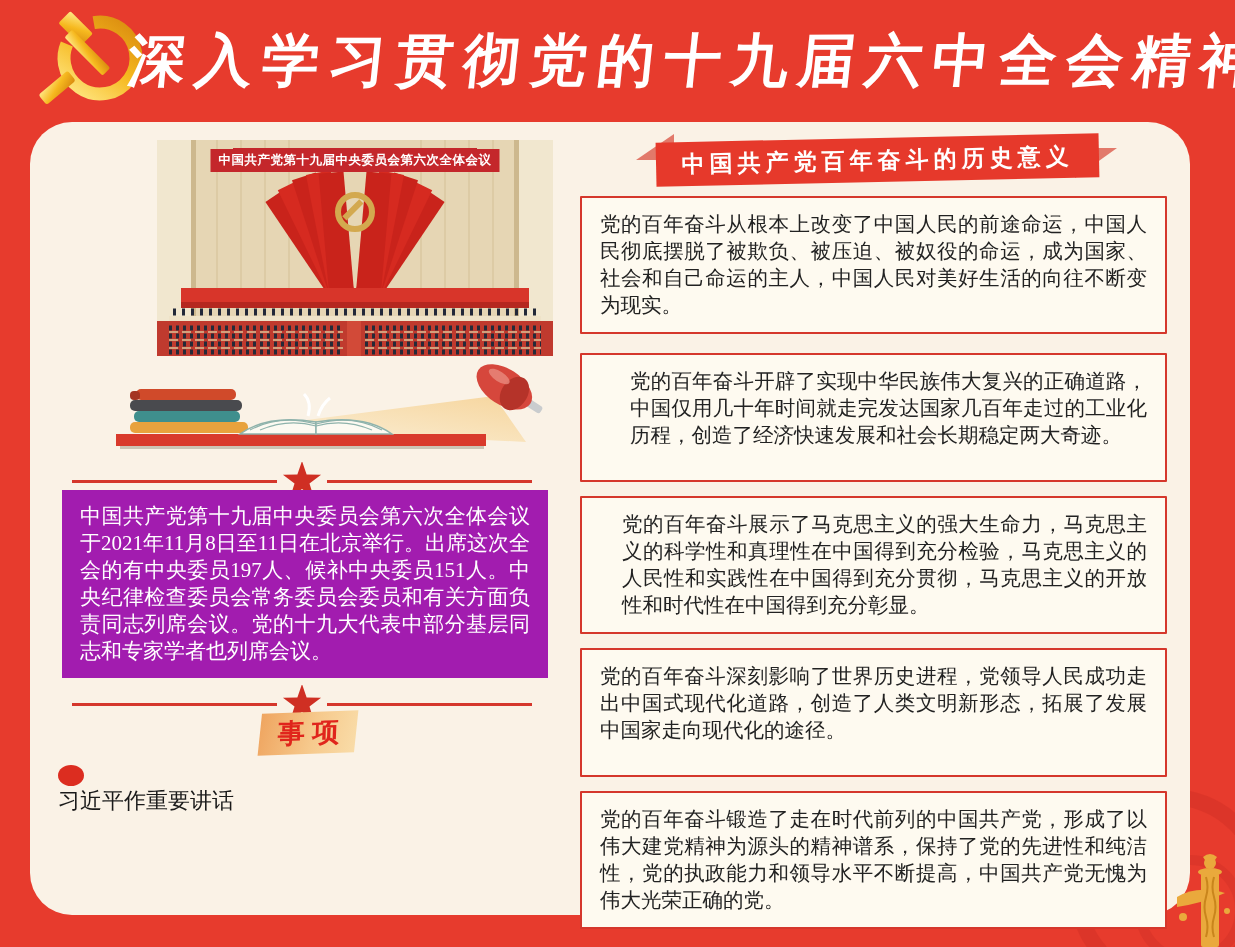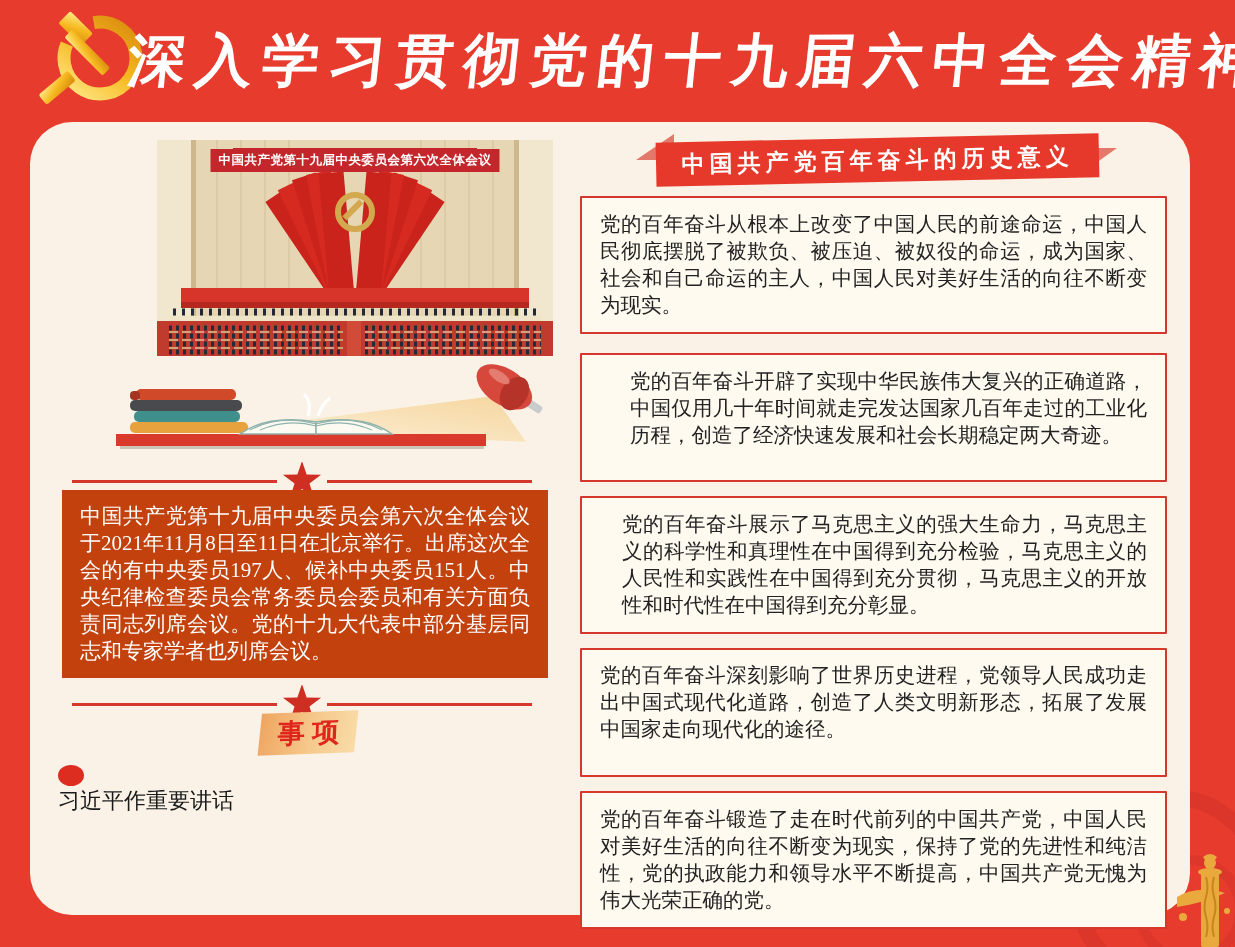--- a/index.html
+++ b/index.html
@@ -36,21 +36,21 @@
                  font-family:"Liberation Sans",sans-serif;}
   .book-lamp{position:absolute;left:34px;top:242px;width:492px;height:92px;}
 
   .star-divider{position:absolute;display:flex;align-items:center;width:460px;left:42px;}
   .star-divider .line{flex:1;height:3px;background:#d5372c;}
   .star-divider svg{width:40px;height:38px;margin:0 5px;flex:0 0 auto;}
   .divider1{top:340px;}
   .divider2{top:563px;}
 
   .intro-box{position:absolute;left:32px;top:368px;width:486px;box-sizing:border-box;
-             margin:0;background:#c2410c;color:#ffffff;padding:13px 18px;
+             margin:0;background:#a21caf;color:#ffffff;padding:13px 18px;
              font-size:21px;line-height:27px;text-align:justify;}
 
   .matters-banner{position:absolute;left:230px;top:590px;width:96px;height:42px;
                   background:linear-gradient(100deg,#efa560 0%,#f6c98c 55%,#f9dca8 100%);
                   transform:skewX(-8deg) rotate(-2deg);
                   display:flex;align-items:center;justify-content:center;}
   .matters-banner span{color:#e0251c;font-family:"Liberation Sans",sans-serif;
                        font-weight:900;font-size:27px;letter-spacing:7px;
                        transform:skewX(4deg);padding-left:7px;}
 
@@ -74,21 +74,21 @@
                display:flex;align-items:center;justify-content:center;}
   .ribbon-band span{color:#ffffff;font-family:"Liberation Sans",sans-serif;
                     font-weight:bold;font-size:23px;letter-spacing:5px;white-space:nowrap;}
 
   .pbox{background:#fefaf0;border:2.5px solid #d5372c;border-radius:1px;
         box-sizing:border-box;padding:13px 18px;margin:0 0 14px 0;
         font-size:20.5px;line-height:27px;color:#222222;text-align:justify;}
   .pbox-1{min-height:133px;margin-bottom:19px;}
   .pbox-2{min-height:129px;padding-left:48px;}
   .pbox-3{min-height:135px;padding-left:40px;}
-  .pbox-4{min-height:129px;font-family:Liberation Mono, monospace;}
+  .pbox-4{min-height:129px;}
   .pbox-5{min-height:137px;margin-bottom:0;}
 </style>
 </head>
 <body>
 
 <div class="page">
 
   <div class="swirl"></div>
   <div class="swirl2"></div>
 
@@ -273,21 +273,21 @@
         <span class="fold fold-l"></span>
         <span class="fold fold-r"></span>
         <div class="ribbon-band">
           <span>中国共产党百年奋斗的历史意义</span>
         </div>
       </div>
       <article class="pbox pbox-1">党的百年奋斗从根本上改变了中国人民的前途命运，中国人民彻底摆脱了被欺负、被压迫、被奴役的命运，成为国家、社会和自己命运的主人，中国人民对美好生活的向往不断变为现实。</article>
       <article class="pbox pbox-2">党的百年奋斗开辟了实现中华民族伟大复兴的正确道路，中国仅用几十年时间就走完发达国家几百年走过的工业化历程，创造了经济快速发展和社会长期稳定两大奇迹。</article>
       <article class="pbox pbox-3">党的百年奋斗展示了马克思主义的强大生命力，马克思主义的科学性和真理性在中国得到充分检验，马克思主义的人民性和实践性在中国得到充分贯彻，马克思主义的开放性和时代性在中国得到充分彰显。</article>
       <article class="pbox pbox-4">党的百年奋斗深刻影响了世界历史进程，党领导人民成功走出中国式现代化道路，创造了人类文明新形态，拓展了发展中国家走向现代化的途径。</article>
-      <article class="pbox pbox-5">党的百年奋斗锻造了走在时代前列的中国共产党，中国人民对美好生活的向往不断变为现实，保持了党的先进性和纯洁性，党的执政能力和领导水平不断提高，中国共产党无愧为伟大光荣正确的党。</article>
+      <article class="pbox pbox-5">党的百年奋斗锻造了走在时代前列的中国共产党，形成了以伟大建党精神为源头的精神谱系，保持了党的先进性和纯洁性，党的执政能力和领导水平不断提高，中国共产党无愧为伟大光荣正确的党。</article>
     </section>
   </main>
 
   <svg class="huabiao" viewBox="0 0 62 96">
     <g fill="#eaa93c">
       <rect x="28" y="22" width="18" height="74" rx="2"></rect>
       <ellipse cx="37" cy="21" rx="12" ry="4"></ellipse>
       <circle cx="37" cy="12" r="6"></circle>
       <path d="M30,6 Q37,0 44,6 L40,12 L34,12 Z"></path>
       <path d="M4,46 Q24,34 52,42 Q30,52 4,56 Z"></path>

